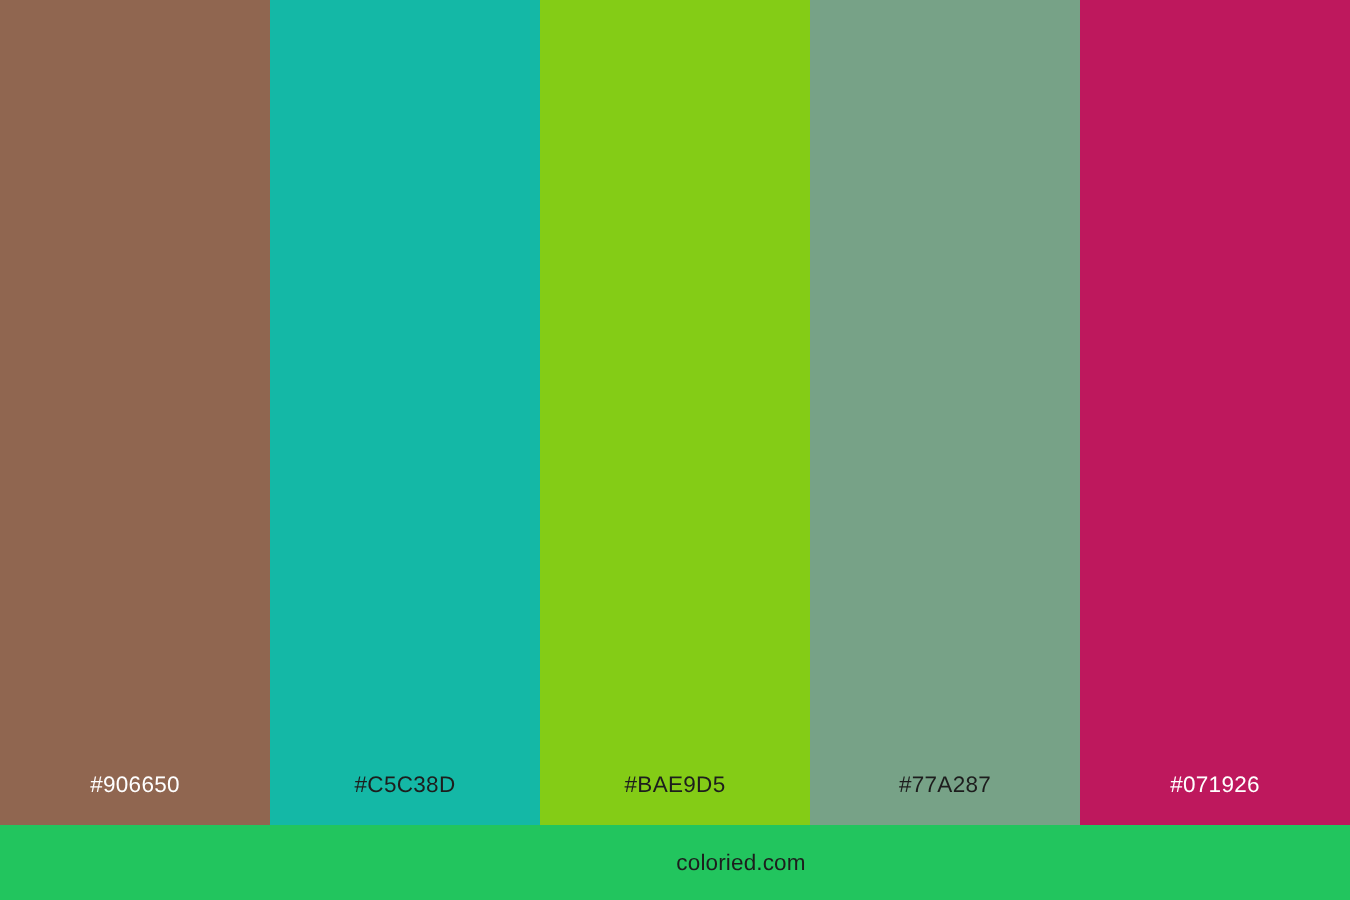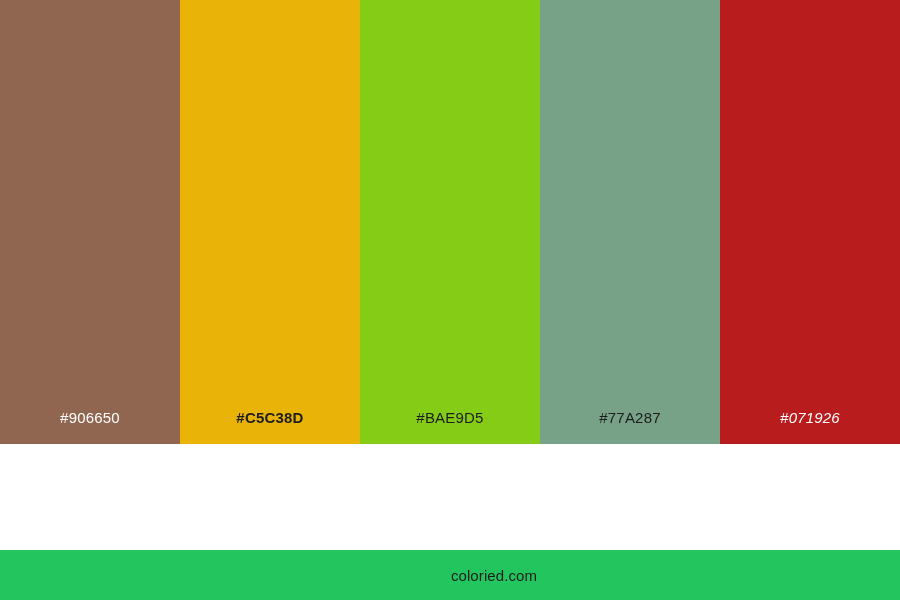--- a/index.html
+++ b/index.html
@@ -23,21 +23,21 @@
   }
   .swatch-strip {
     width: 900px;
     height: 550px;
     display: flex;
     flex-direction: row;
     flex: 0 0 550px;
   }
   .swatch {
     flex: 1 1 180px;
-    height: 444px;
+    height: 550px;
     position: relative;
     display: flex;
     align-items: flex-end;
     justify-content: center;
     box-sizing: border-box;
   }
   .swatch-label {
     display: block;
     width: 100%;
     text-align: center;
@@ -76,33 +76,33 @@
 <body style="background-color: rgb(255, 255, 255);">
 
 <div class="palette-page">
 
   <div class="swatch-strip">
 
     <div class="swatch on-dark" style="background-color: rgb(144, 102, 80);">
       <span class="swatch-label">#906650</span>
     </div>
 
-    <div class="swatch on-light" style="background-color: #eab308; font-weight: bold;">
+    <div class="swatch on-light" style="background-color: #14b8a6;">
       <span class="swatch-label">#C5C38D</span>
     </div>
 
     <div class="swatch on-light" style="background-color: #84cc16;">
       <span class="swatch-label">#BAE9D5</span>
     </div>
 
     <div class="swatch on-light" style="background-color: rgb(119, 162, 135); justify-content: center;">
       <span class="swatch-label">#77A287</span>
     </div>
 
-    <div class="swatch on-dark" style="background-color: #b91c1c; font-style: italic;">
+    <div class="swatch on-dark" style="background-color: #be185d;">
       <span class="swatch-label">#071926</span>
     </div>
 
   </div>
 
   <div class="footer">
     <span class="footer-brand">coloried.com</span>
   </div>
 
 </div>

